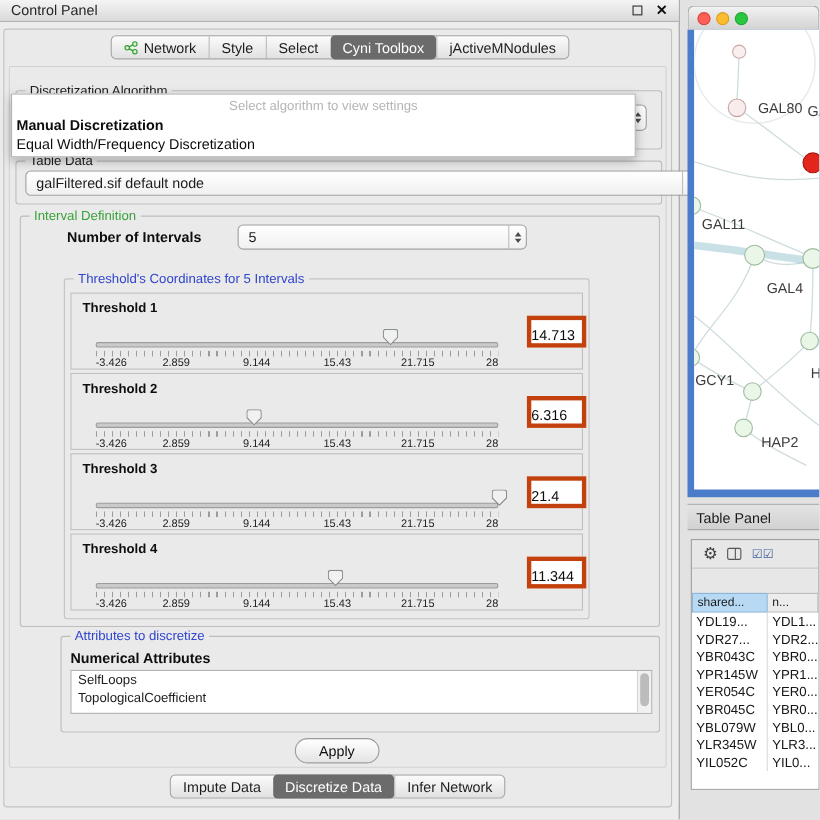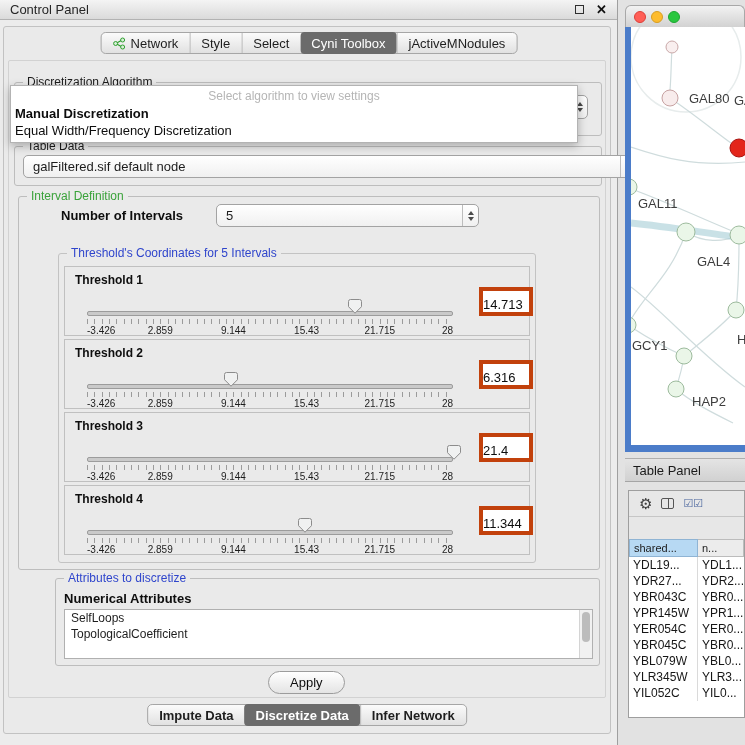--- a/index.html
+++ b/index.html
@@ -53,21 +53,21 @@
   .scale span { position:absolute; transform:translateX(-50%); white-space:nowrap; }
   .scale span.s0 { left:0; transform:none; }
   .scale span.s1 { left:20%; }
   .scale span.s2 { left:40%; }
   .scale span.s3 { left:60%; }
   .scale span.s4 { left:80%; }
   .scale span.s5 { left:auto; right:0; transform:none; }
   .valuebox { position:absolute; left:414px; top:20px; width:54px; height:29px; background:#fff; border:4px solid #c2410c; font-size:13px; color:#0d0d0d; text-align:left; line-height:27px; padding-right:6px; }
 
   
-  .list-box { position:absolute; left:8px; top:30px; width:529px; height:50px; background:#fff; border:1px solid #b0b0b0; font-size:12px; color:#1d1d1d; overflow:hidden; }
+  .list-box { position:absolute; left:8px; top:30px; width:529px; height:40px; background:#fff; border:1px solid #b0b0b0; font-size:12px; color:#1d1d1d; overflow:hidden; }
   .list-item { padding:0 6px; height:16px; line-height:16px; }
   .vscroll { position:absolute; right:0; top:0; bottom:0; width:13px; background:#f1f1f1; border-left:1px solid #d4d4d4; }
   .vscroll-thumb { position:absolute; left:2px; top:2px; width:8px; height:30px; background:#bcbcbc; border-radius:4px; }
 
   .btn { position:absolute; background:linear-gradient(#ffffff,#e4e4e4); border:1px solid #9c9c9c; border-radius:12px; font-size:13px; color:#0d0d0d; padding:3px 21px; }
 
   .bold-label { position:absolute; font-size:13px; font-weight:bold; color:#0e0e0e; white-space:nowrap; }
 
   
   .net-win { position:absolute; left:625px; top:5px; width:120px; height:447px; }
@@ -263,21 +263,21 @@
         <div class="list-item">SelfLoops</div>
         <div class="list-item">TopologicalCoefficient</div>
         <div class="vscroll">
             <div class="vscroll-thumb"></div>
           </div>
       </div>
     </div>
 
     <button class="btn" style="left:268px; top:671px;">Apply</button>
 
-    <div class="seg" style="left:307px; top:704px;font-weight:bold;">
+    <div class="seg" style="left:307px; top:704px;">
       <div class="seg-item">
           <span>Impute Data</span>
         </div>
       <div class="seg-item selected">
           <span>Discretize Data</span>
         </div>
       <div class="seg-item">
           <span>Infer Network</span>
         </div>
     </div>

